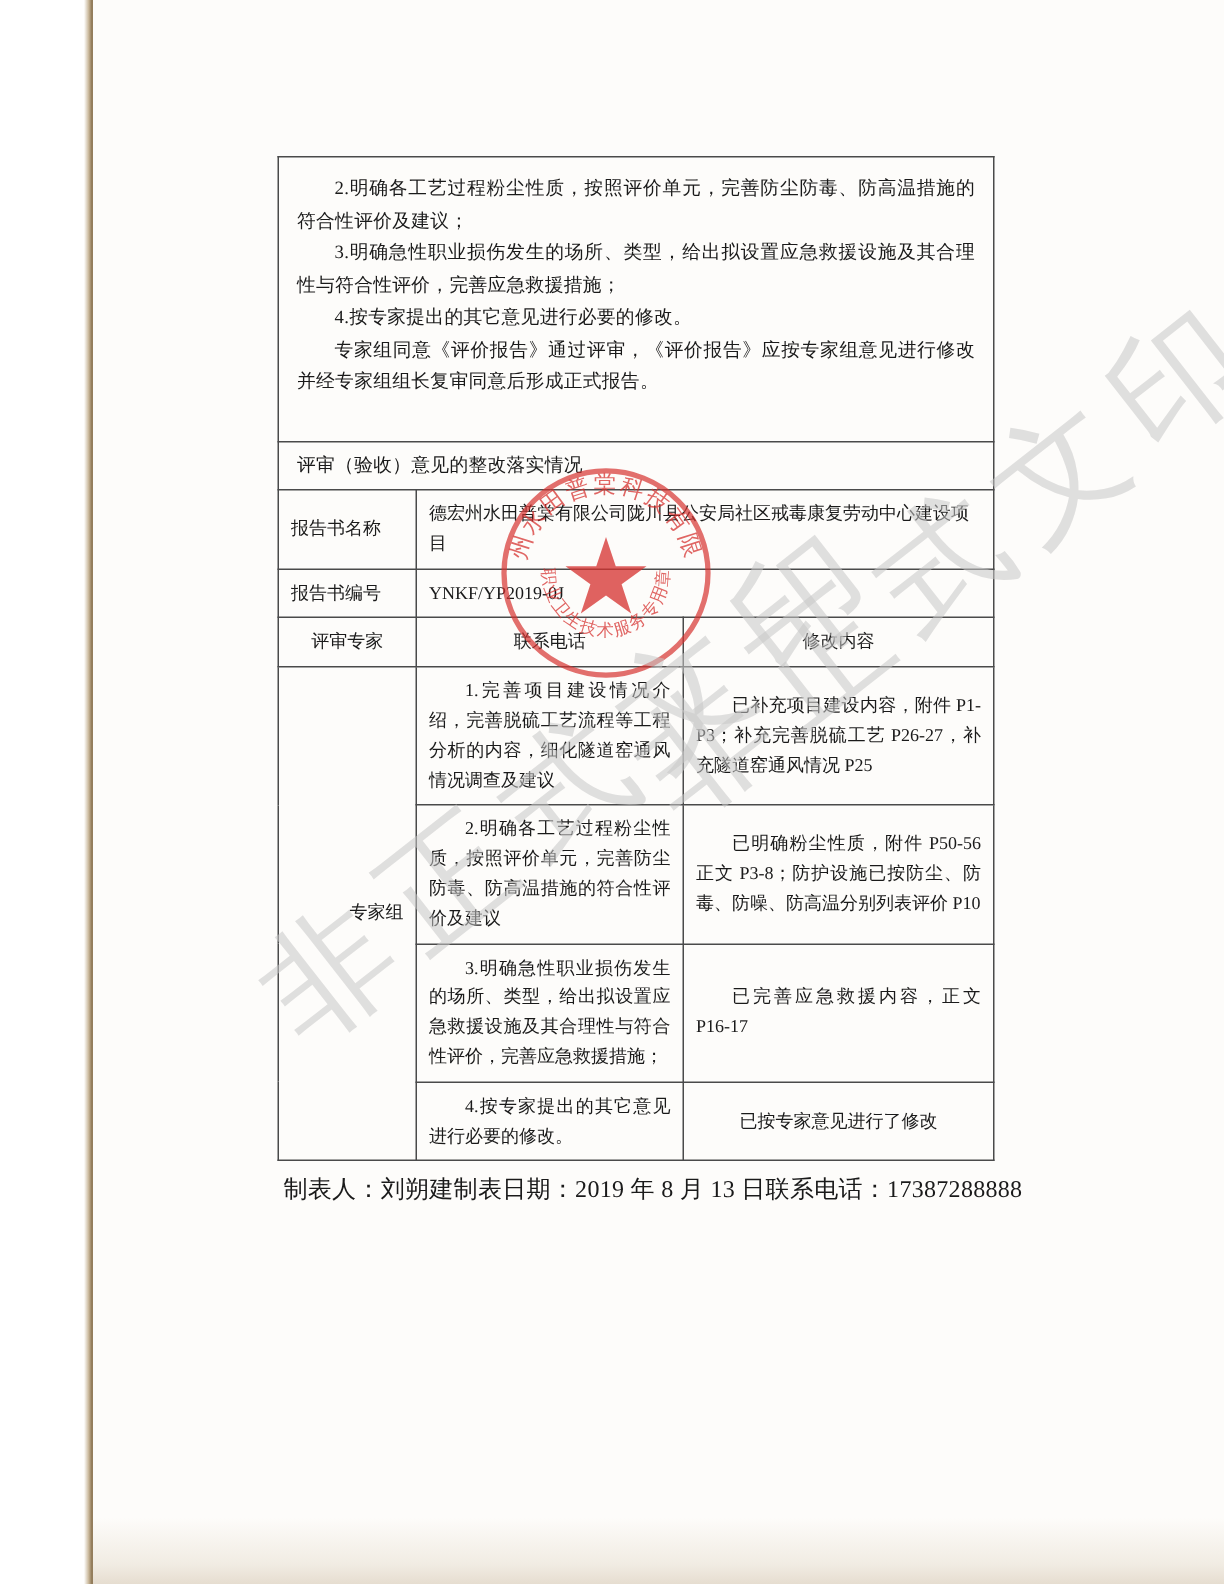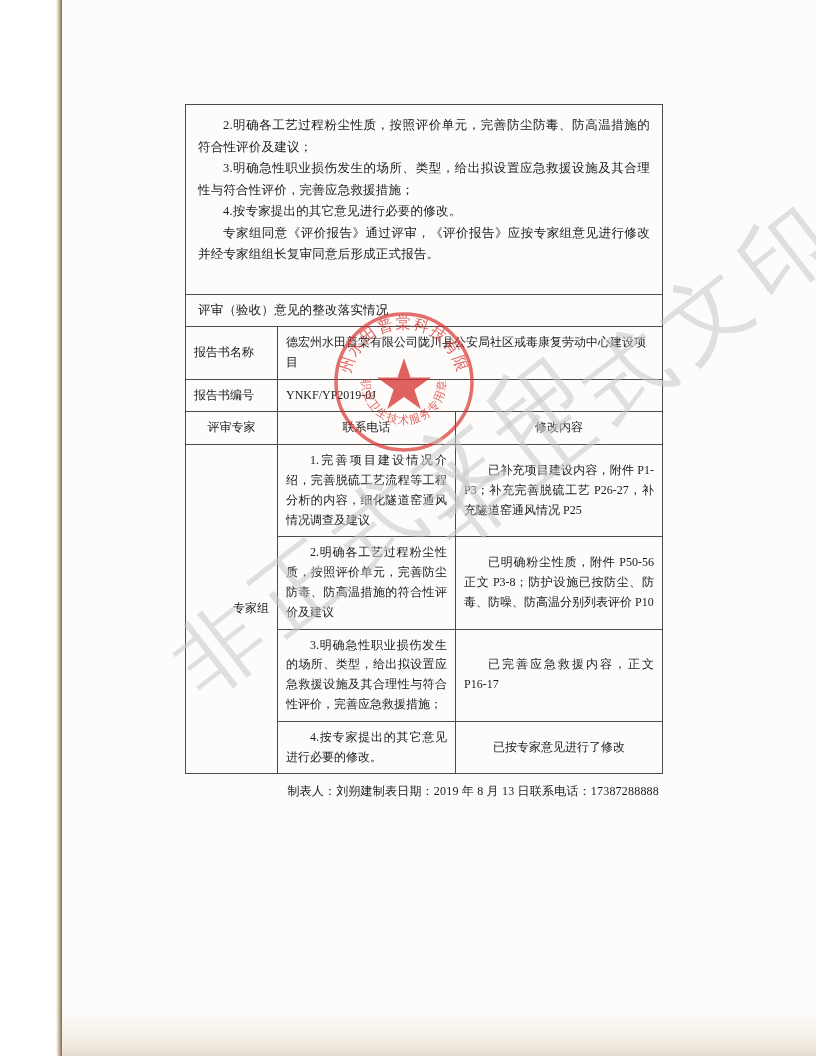--- a/index.html
+++ b/index.html
@@ -127,22 +127,22 @@
     padding: 8px 10px;
   }
   .op-indent {
     text-indent: 2em;
     display: block;
   }
 
   
   .footer {
     display: flex;
-    justify-content: flex-end;
-    font-size: 12px;
+    justify-content: flex-start;
+    font-size: 16px;
     padding: 9px 4px 0 4px;
     letter-spacing: 0.2px;
   }
   .footer span { white-space: nowrap; }
 
   
   .seal {
     position: absolute;
     left: 330px;
     top: 308px;

